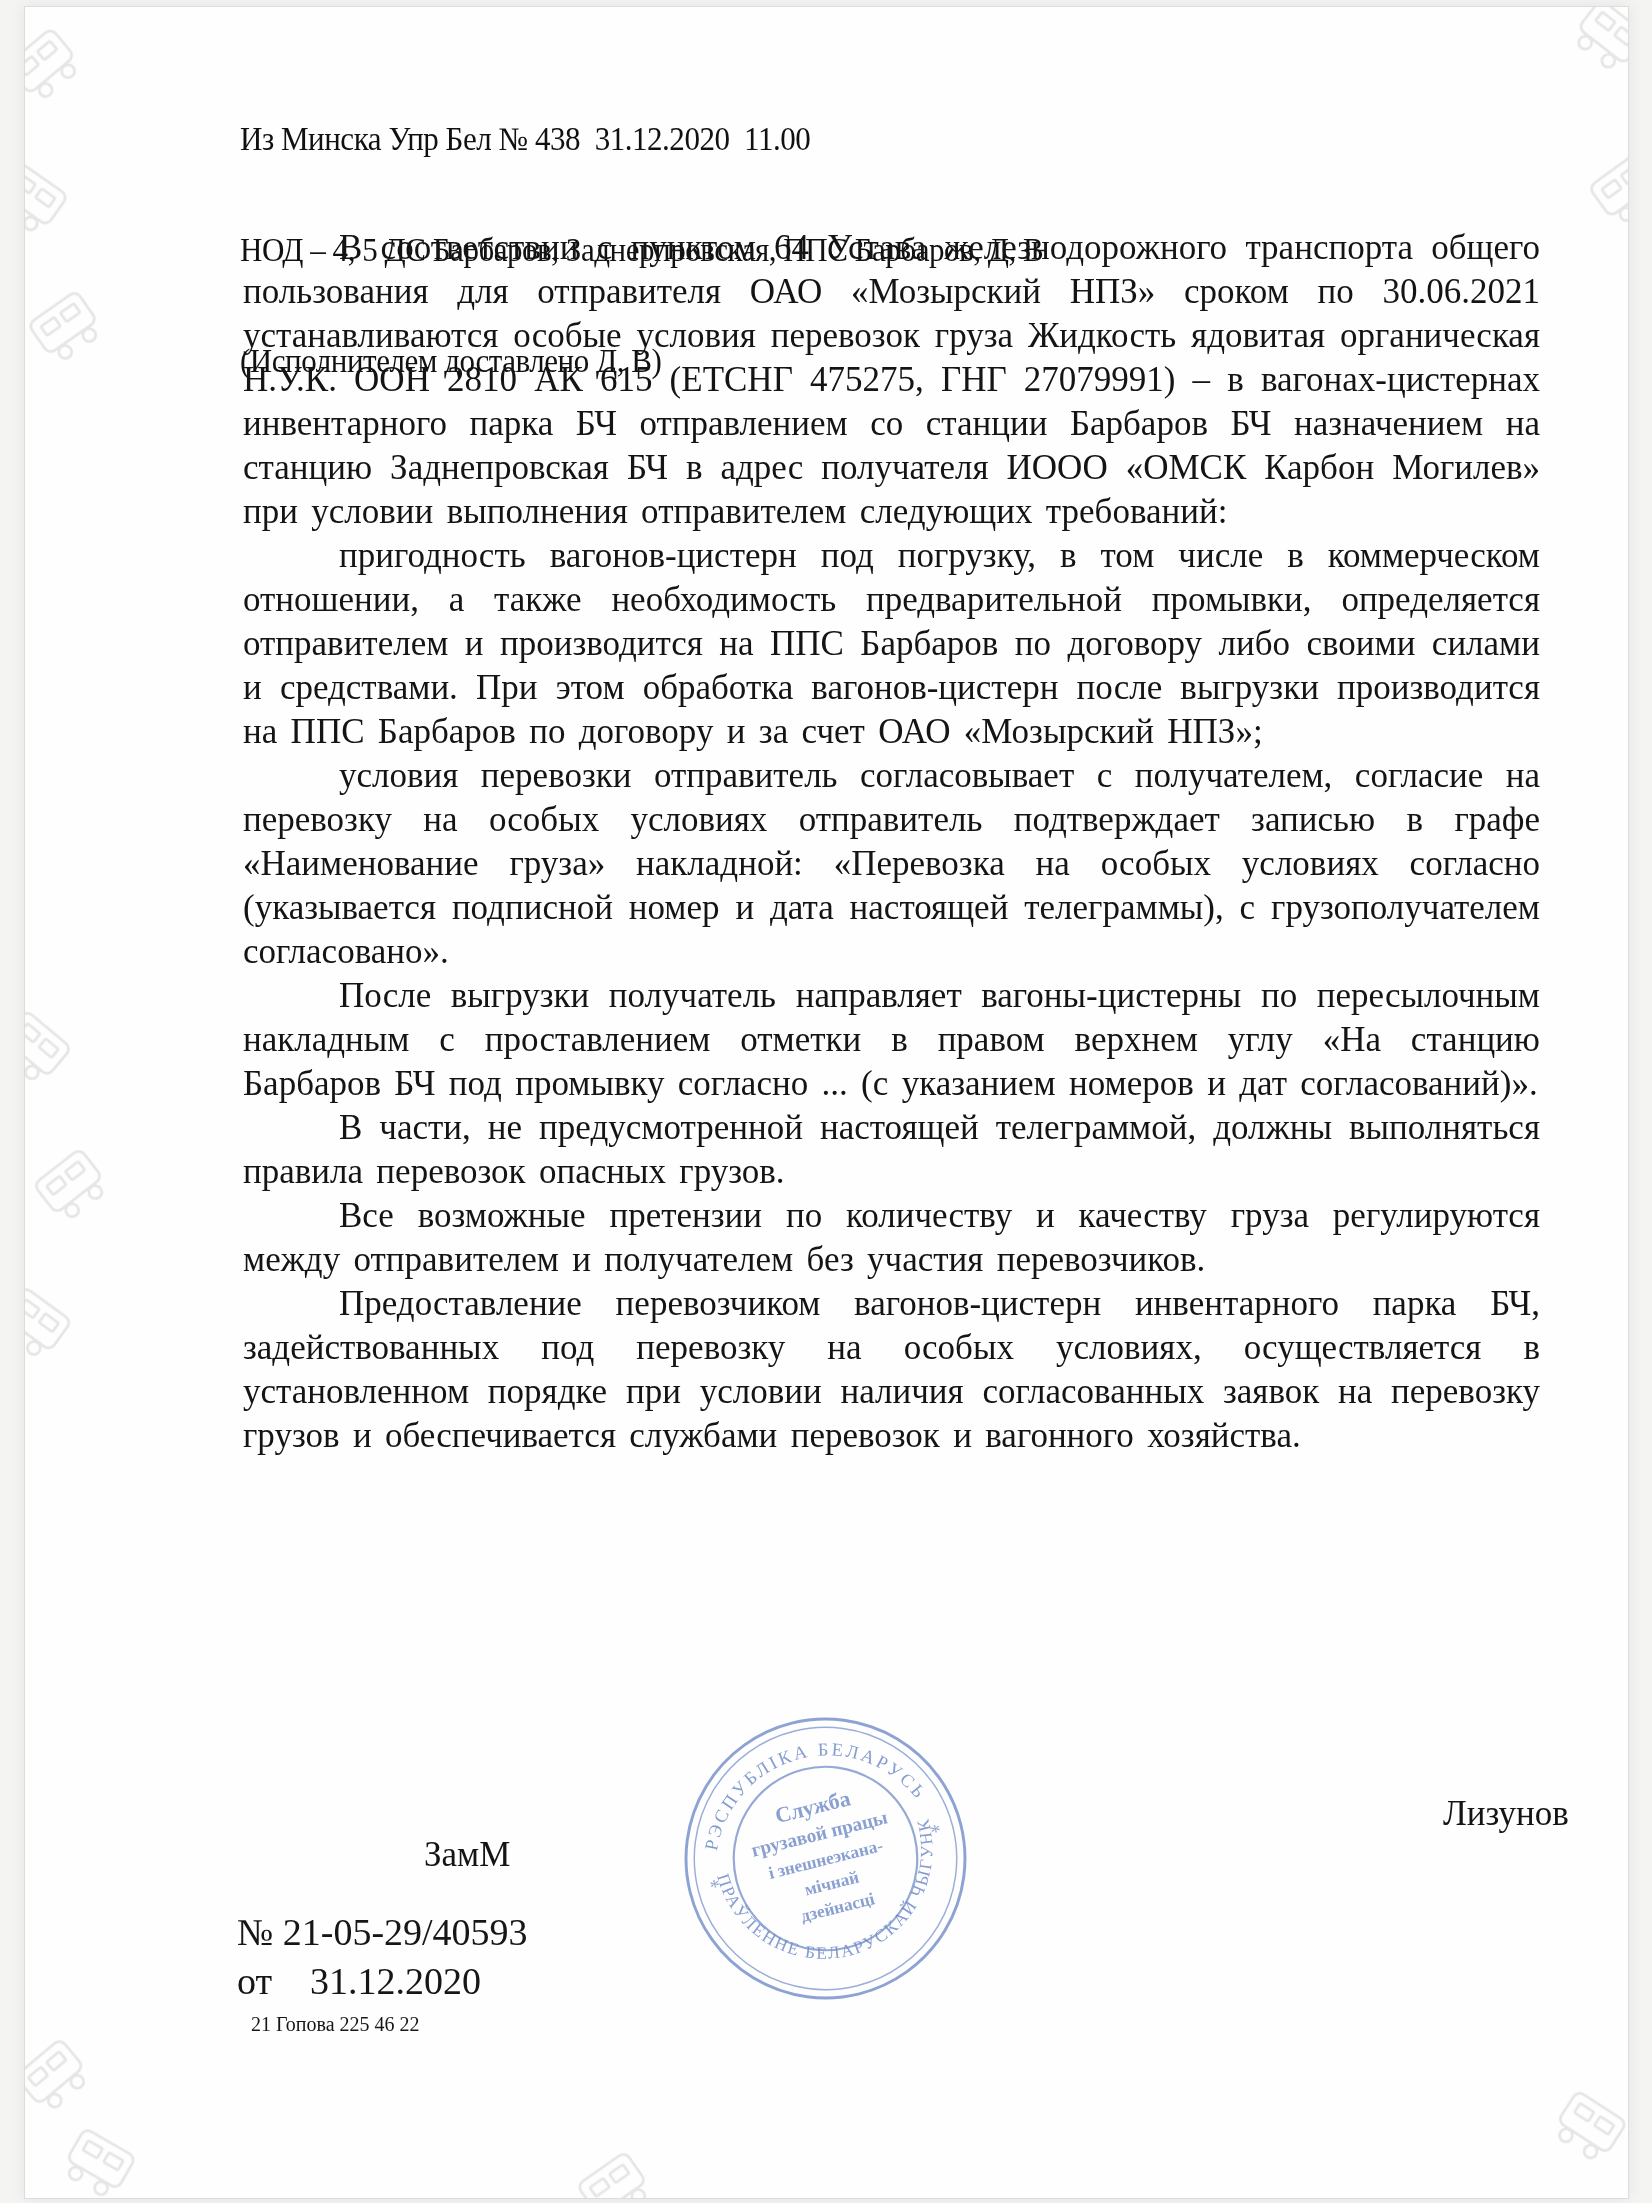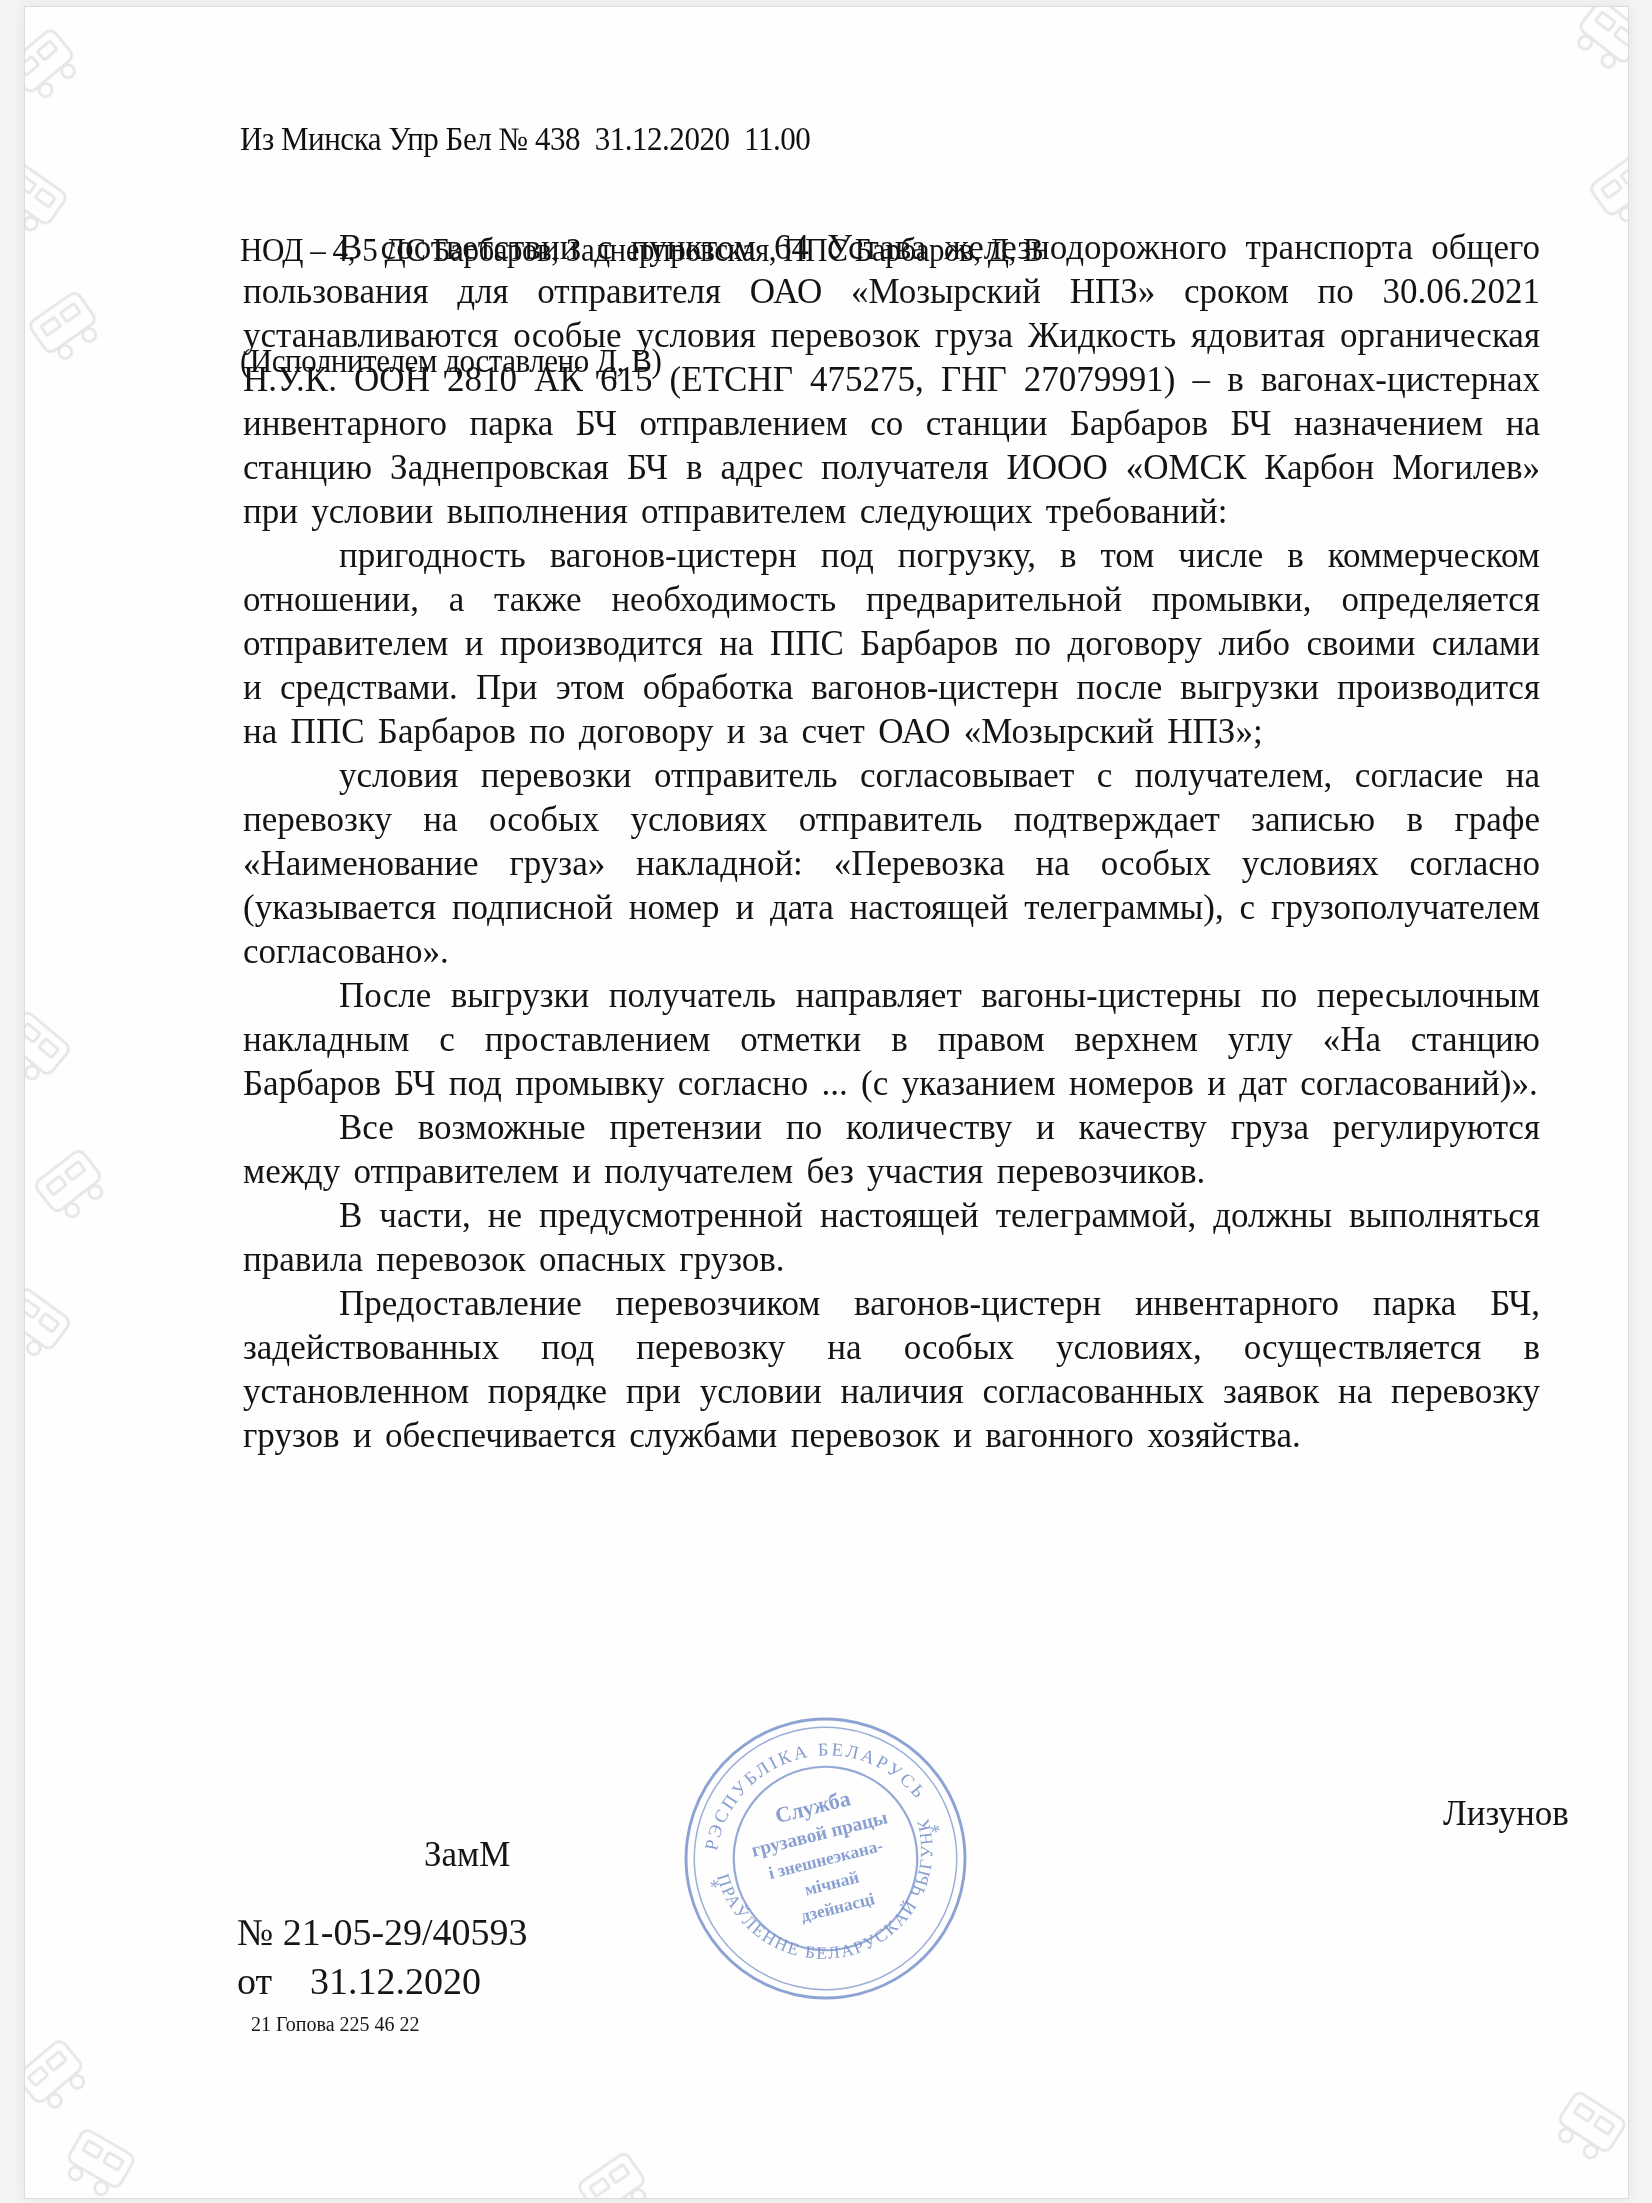--- a/index.html
+++ b/index.html
@@ -76,22 +76,22 @@
       <div>Из Минска Упр Бел № 438  31.12.2020  11.00</div>
       <div>НОД – 4, 5 ДС Барбаров, Заднерпровская, ППС Барбаров, Д, В</div>
       <div>(Исполнителем доставлено Д, В)</div>
     </div>
 
     <div class="bodytext">
       <p>В соответствии с пунктом 64 Устава железнодорожного транспорта общего пользования для отправителя ОАО «Мозырский НПЗ» сроком по 30.06.2021 устанавливаются особые условия перевозок груза Жидкость ядовитая органическая Н.У.К. ООН 2810 АК 615 (ЕТСНГ 475275, ГНГ 27079991) – в вагонах-цистернах инвентарного парка БЧ отправлением со станции Барбаров БЧ назначением на станцию Заднепровская БЧ в адрес получателя ИООО «ОМСК Карбон Могилев» при условии выполнения отправителем следующих требований:</p>
       <p>пригодность вагонов-цистерн под погрузку, в том числе в коммерческом отношении, а также необходимость предварительной промывки, определяется отправителем и производится на ППС Барбаров по договору либо своими силами и средствами. При этом обработка вагонов-цистерн после выгрузки производится на ППС Барбаров по договору и за счет ОАО «Мозырский НПЗ»;</p>
       <p>условия перевозки отправитель согласовывает с получателем, согласие на перевозку на особых условиях отправитель подтверждает записью в графе «Наименование груза» накладной: «Перевозка на особых условиях согласно (указывается подписной номер и дата настоящей телеграммы), с грузополучателем согласовано».</p>
       <p>После выгрузки получатель направляет вагоны-цистерны по пересылочным накладным с проставлением отметки в правом верхнем углу «На станцию Барбаров БЧ под промывку согласно ... (с указанием номеров и дат согласований)».</p>
+      <p>В части, не предусмотренной настоящей телеграммой, должны выполняться правила перевозок опасных грузов.</p>
       <p>Все возможные претензии по количеству и качеству груза регулируются между отправителем и получателем без участия перевозчиков.</p>
-      <p>В части, не предусмотренной настоящей телеграммой, должны выполняться правила перевозок опасных грузов.</p>
       <p>Предоставление перевозчиком вагонов-цистерн инвентарного парка БЧ, задействованных под перевозку на особых условиях, осуществляется в установленном порядке при условии наличия согласованных заявок на перевозку грузов и обеспечивается службами перевозок и вагонного хозяйства.</p>
     </div>
 
     <div class="sig sig-left">ЗамМ</div>
     <div class="sig sig-right">Лизунов</div>
 
     <svg class="stamp" viewBox="-176 -176 352 352">
       <g stroke="#5d7cc0" fill="none">
         <circle cx="0" cy="0" r="152" stroke-width="3.2" opacity=".8"></circle>
         <circle cx="0" cy="0" r="143" stroke-width="1.6" opacity=".7"></circle>

